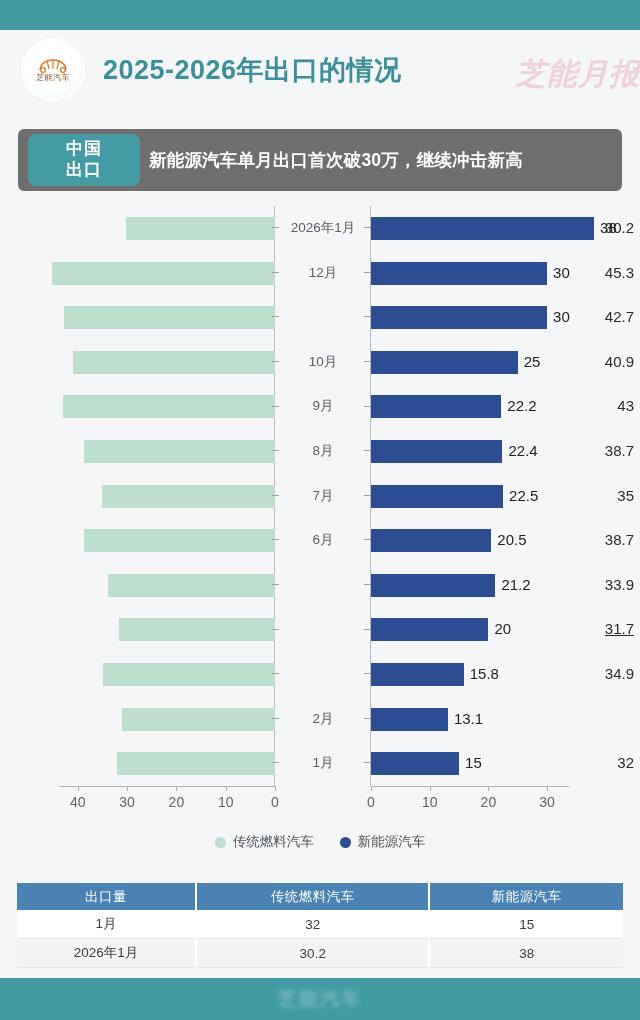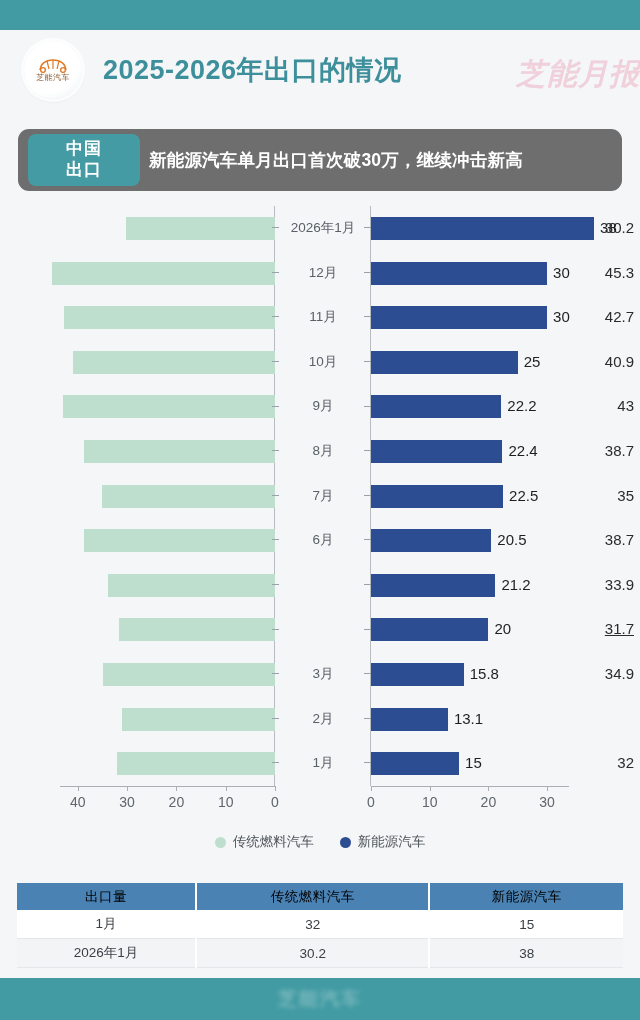--- a/index.html
+++ b/index.html
@@ -35,21 +35,21 @@
   }
   .watermark{
     position:absolute;right:8px;top:24px;
     font-size:30px;font-weight:bold;color:#f0cdd8;
     letter-spacing:1px;font-style:italic;opacity:.92;white-space:nowrap;
   }
 
   
   .banner{
     position:absolute;left:18px;top:129px;width:604px;height:62px;
-    background:#6e6e6e;border-radius:11px;
+    background:#6e6e6e;border-radius:6px;
   }
   .banner-badge{
     position:absolute;left:10px;top:5px;width:112px;height:52px;
     background:#459ba4;border-radius:8px;
     display:flex;flex-direction:column;align-items:center;justify-content:center;
     color:#fff;font-size:17px;font-weight:bold;line-height:1.22;letter-spacing:1px;
   }
   .banner-text{
     position:absolute;left:131px;top:0;height:62px;display:flex;align-items:center;
     color:#ffffff;font-size:17.5px;font-weight:bold;letter-spacing:.2px;white-space:nowrap;
@@ -97,21 +97,21 @@
   .lg-item{display:flex;align-items:center;gap:7px;font-size:13.5px;color:#4e545a;white-space:nowrap;}
   .dot{width:11px;height:11px;border-radius:50%;display:inline-block;}
 
   
   .tbl{position:absolute;left:17px;top:883px;width:606px;border-collapse:collapse;}
   .tbl th,.tbl td{
     font-size:13.5px;text-align:center;font-weight:normal;
     border-right:2px solid #ffffff;
   }
   .tbl th{
-    background:#4a82b4;color:#000000;height:25px;letter-spacing:.5px;
+    background:#4a82b4;color:#ffffff;height:25px;letter-spacing:.5px;
   }
   .tbl td{height:26px;color:#3a3f44;border-bottom:1px solid #e4e7ea;}
   .tbl tr.odd td{background:#ffffff;}
   .tbl tr.even td{background:#f2f4f6;}
   .tbl th:last-child,.tbl td:last-child{border-right:none;}
 </style>
 </head>
 <body>
 
 <div class="topbar"></div>
@@ -159,21 +159,20 @@
         <div class="tick-l"></div>
         <div class="cat">12月</div>
         <div class="tick-r"></div>
         <div class="bar-r" style="left: 371px; width: 176.1px; background: rgb(45, 77, 147);"></div>
         <div class="lbl-right" style="left: 547.1px;">30</div>
       </div>
       <div class="row">
         <div class="lbl-left" style="width: 64.489px;">42.7</div>
         <div class="bar-l" style="left: 64.489px; width: 210.511px; background: rgb(190, 223, 205);"></div>
         <div class="tick-l"></div>
-        <div class="cat">11月</div>
         <div class="tick-r"></div>
         <div class="bar-r" style="left: 371px; width: 176.1px; background: rgb(45, 77, 147);"></div>
         <div class="lbl-right" style="left: 547.1px;">30</div>
       </div>
       <div class="row">
         <div class="lbl-left" style="width: 73.363px;">40.9</div>
         <div class="bar-l" style="left: 73.363px; width: 201.637px; background: rgb(190, 223, 205);"></div>
         <div class="tick-l"></div>
         <div class="cat">10月</div>
         <div class="tick-r"></div>
@@ -229,21 +228,20 @@
         <div class="bar-l" style="left: 118.719px; width: 156.281px; background: rgb(190, 223, 205);"></div>
         <div class="tick-l"></div>
         <div class="tick-r"></div>
         <div class="bar-r" style="left: 371px; width: 117.4px; background: rgb(45, 77, 147);"></div>
         <div class="lbl-right" style="left: 488.4px;">20</div>
       </div>
       <div class="row">
         <div class="lbl-left" style="width: 102.943px;">34.9</div>
         <div class="bar-l" style="left: 102.943px; width: 172.057px; background: rgb(190, 223, 205);"></div>
         <div class="tick-l"></div>
-        <div class="cat">3月</div>
         <div class="tick-r"></div>
         <div class="bar-r" style="left: 371px; width: 92.746px; background: rgb(45, 77, 147);"></div>
         <div class="lbl-right" style="left: 463.746px;">15.8</div>
       </div>
       <div class="row">
         <div class="bar-l" style="left: 122.17px; width: 152.83px; background: rgb(190, 223, 205);"></div>
         <div class="tick-l"></div>
         <div class="cat">2月</div>
         <div class="tick-r"></div>
         <div class="bar-r" style="left: 371px; width: 76.897px; background: rgb(45, 77, 147);"></div>

